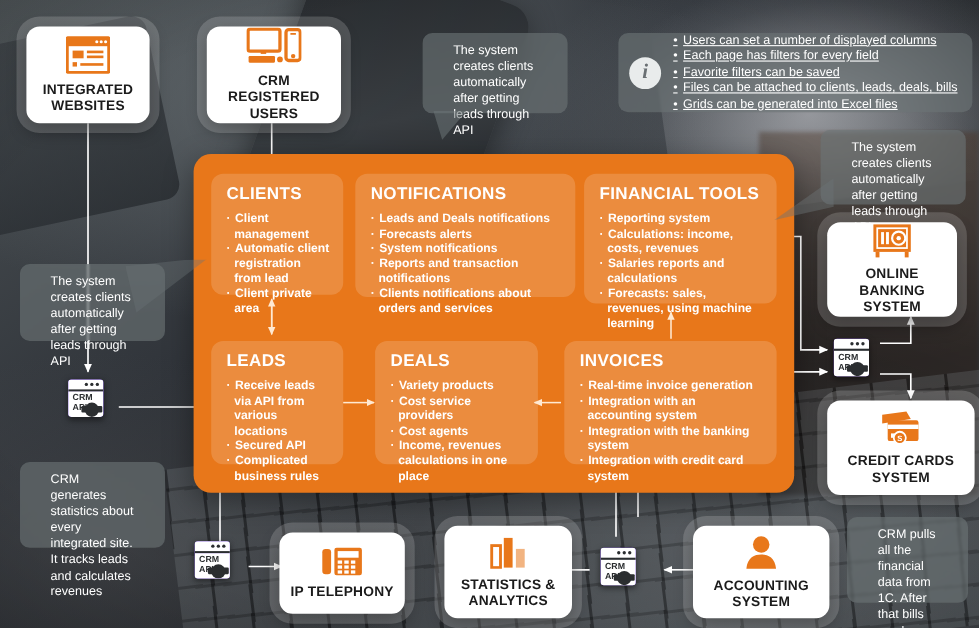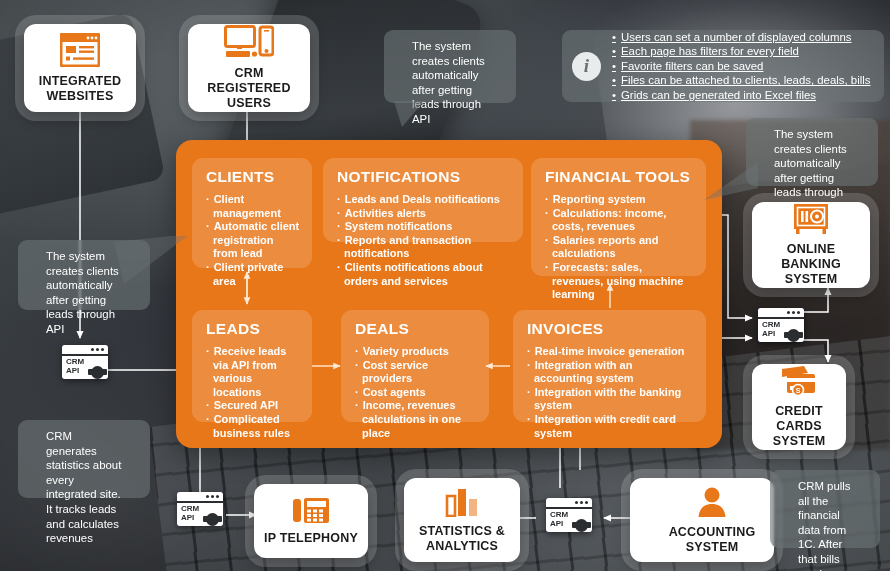--- a/index.html
+++ b/index.html
@@ -103,21 +103,21 @@
     border-radius:11px;color:#ffffff;box-sizing:border-box;
     padding:10px 12px 10px 14px;z-index:5;
   }
   .obox h3{margin:0 0 7px 0;font-size:15.5px;font-weight:bold;letter-spacing:.3px;}
   .obox ul{margin:0;padding:0;list-style:none;font-size:11px;line-height:13.6px;font-weight:bold;}
   .obox li{text-indent:-7px;padding-left:7px;}
   .obox li:before{content:"\00B7";margin-right:4px;font-weight:bold;}
 
   
   .apibox{
-    position:absolute;width:46px;height:34px;background:#8b5cf6;border-radius:3px;
+    position:absolute;width:32px;height:34px;background:#8b5cf6;border-radius:3px;
     z-index:8;box-shadow:0 2px 6px rgba(0,0,0,.5);
     overflow:hidden;
   }
   .apibox .bar{
     height:9px;background:#ffffff;border-bottom:2px solid #2b2e30;position:relative;
   }
   .apibox .dots{position:absolute;right:4px;top:2.5px;display:flex;gap:2px;}
   .apibox .dots i{width:3px;height:3px;border-radius:50%;background:#2b2e30;display:block;}
   .apibox .body{position:relative;height:25px;background:#ffffff;}
   .apibox .txt{
@@ -261,25 +261,25 @@
 
     <div class="obox" style="left:16px;top:18px;width:120px;height:110px;">
       <h3>CLIENTS</h3>
       <ul>
         <li>Client management</li>
         <li>Automatic client registration from lead</li>
         <li>Client private area</li>
       </ul>
     </div>
 
-    <div class="obox" style="left:147px;top:18px;width:200px;height:84px;">
+    <div class="obox" style="left:147px;top:18px;width:200px;height:112px;">
       <h3>NOTIFICATIONS</h3>
       <ul>
         <li>Leads and Deals notifications</li>
-        <li>Activities alerts</li>
+        <li>Forecasts alerts</li>
         <li>System notifications</li>
         <li>Reports and transaction notifications</li>
         <li>Clients notifications about orders and services</li>
       </ul>
     </div>
 
     <div class="obox" style="left:355px;top:18px;width:175px;height:118px;">
       <h3>FINANCIAL TOOLS</h3>
       <ul>
         <li>Reporting system</li>
@@ -416,21 +416,21 @@
       <rect x="9" y="8" width="2.6" height="11" fill="#fff"></rect>
       <rect x="13.5" y="8" width="2.6" height="11" fill="#fff"></rect>
       <circle cx="25" cy="13.5" r="6" fill="none" stroke="#fff" stroke-width="2"></circle>
       <circle cx="25" cy="13.5" r="2" fill="#fff"></circle>
       <rect x="4" y="26" width="3.5" height="5" fill="#e8771a"></rect>
       <rect x="30.5" y="26" width="3.5" height="5" fill="#e8771a"></rect>
     </svg>
     <div class="lbl">ONLINE BANKING SYSTEM</div>
   </div>
 
-  <div class="wcard" style="left:752px;top:364px;width:94px;height:86px;">
+  <div class="wcard" style="left:752px;top:364px;width:134px;height:86px;">
     <svg class="ico" width="42" height="32" viewBox="0 0 42 32">
       <path d="M4,12 L4,4 L26,1 L30,8 Z" fill="#e8771a"></path>
       <rect x="9" y="9" width="28" height="19" rx="2" fill="#e8771a"></rect>
       <rect x="9" y="13" width="28" height="4" fill="#fff"></rect>
       <rect x="12" y="21" width="4" height="4" fill="#fff"></rect>
       <circle cx="20" cy="25" r="5.5" fill="#e8771a" stroke="#fff" stroke-width="1.6"></circle>
       <text x="20" y="28.3" font-size="7" fill="#fff" text-anchor="middle" font-family="Liberation Sans, sans-serif" font-weight="bold">S</text>
     </svg>
     <div class="lbl">CREDIT CARDS SYSTEM</div>
   </div>
@@ -457,21 +457,21 @@
 
   <div class="wcard" style="left:404px;top:478px;width:116px;height:84px;">
     <svg class="ico" width="36" height="30" viewBox="0 0 36 30">
       <rect x="3" y="9" width="8" height="20" fill="none" stroke="#e8771a" stroke-width="2.6"></rect>
       <rect x="14" y="2" width="8" height="27" fill="#e8771a"></rect>
       <rect x="25" y="12" width="8" height="17" fill="#e8771a" opacity=".55"></rect>
     </svg>
     <div class="lbl">STATISTICS &amp; ANALYTICS</div>
   </div>
 
-  <div class="wcard" style="left:630px;top:478px;width:124px;height:84px;padding-left:20px;">
+  <div class="wcard" style="left:630px;top:478px;width:124px;height:84px;">
     <svg class="ico" width="32" height="32" viewBox="0 0 32 32">
       <circle cx="16" cy="9" r="7.5" fill="#e8771a"></circle>
       <path d="M2.5,31 C3.5,20.5 10,18 16,18 C22,18 28.5,20.5 29.5,31 Z" fill="#e8771a"></path>
     </svg>
     <div class="lbl">ACCOUNTING SYSTEM</div>
   </div>
 
 </div>
 
 </body></html>

